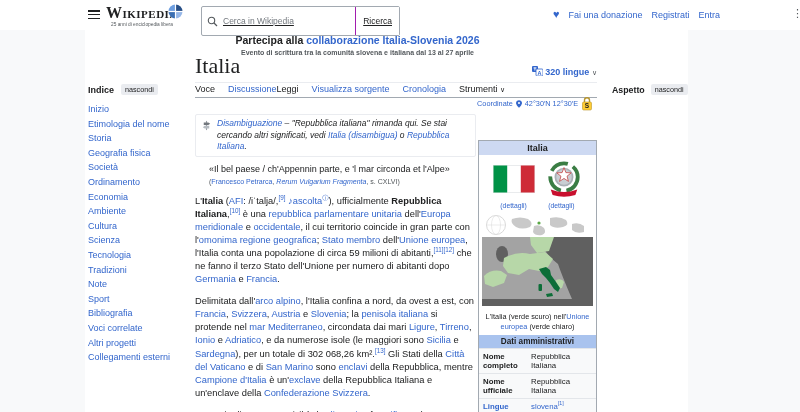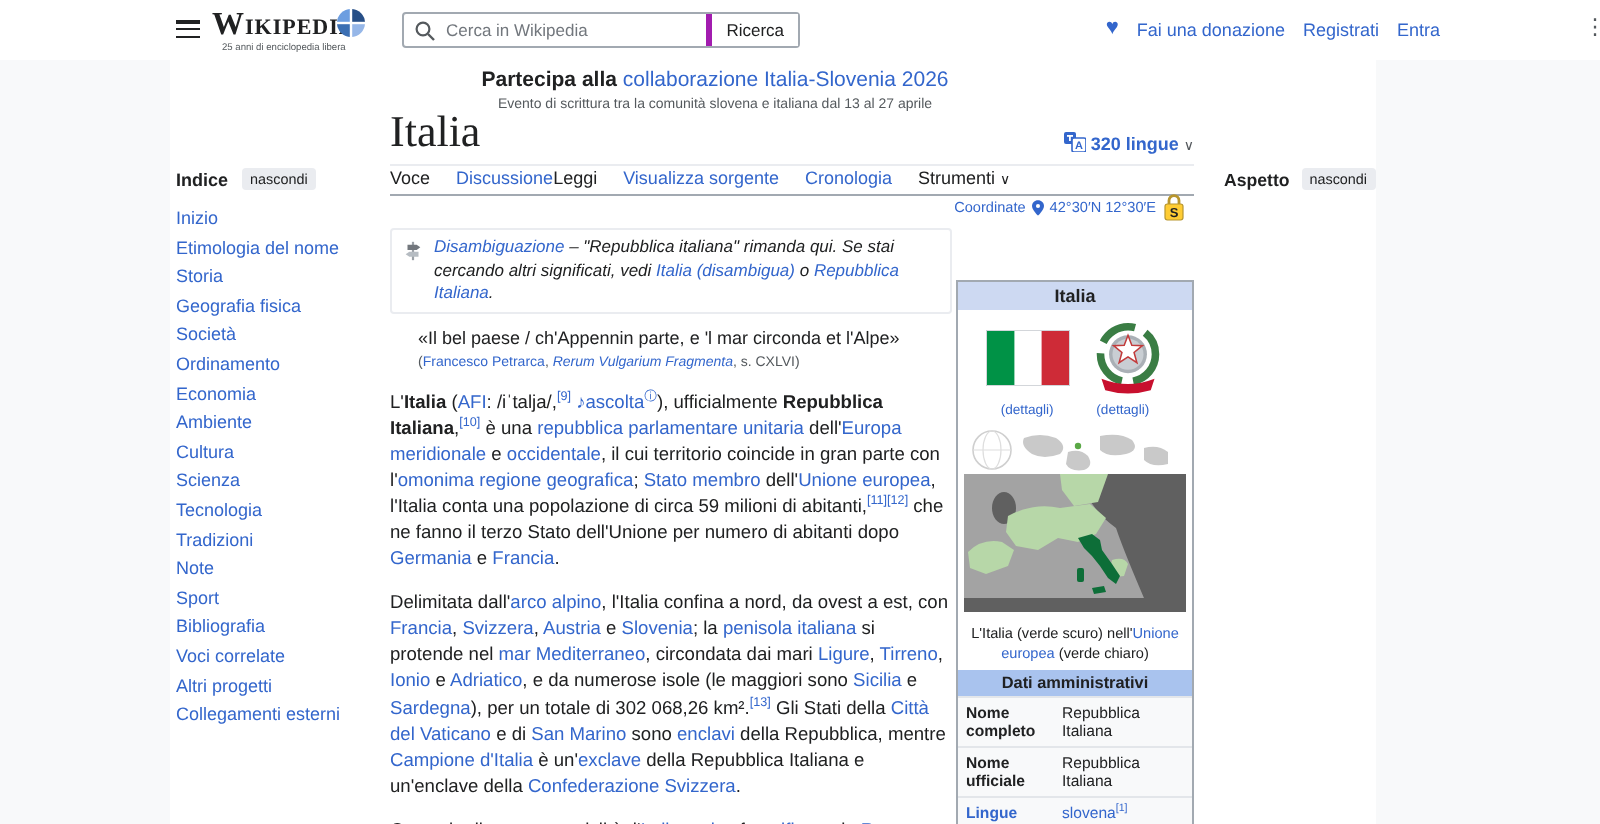--- a/index.html
+++ b/index.html
@@ -5,31 +5,31 @@
   html,body{margin:0;padding:0;background:#f8f9fa;font-family:"Liberation Sans","DejaVu Sans",sans-serif;color:#202122;}
   .screen{position:relative;width:800px;height:412px;overflow:hidden;background:#f8f9fa;}
   .sheet{position:absolute;left:85px;top:30px;width:603px;height:382px;background:#fff;}
   .topbar{position:absolute;left:0;top:0;width:800px;height:30px;background:#fff;}
   .hamburger{position:absolute;left:88px;top:10px;width:12px;height:10px;cursor:pointer;}
   .hamburger i{display:block;height:1.6px;background:#202122;margin:0 0 2.2px 0;}
   .logo{position:absolute;left:106px;top:5px;text-align:center;line-height:1;}
   .logo-title{font-family:"Liberation Serif","DejaVu Serif",serif;font-weight:bold;font-size:16px;letter-spacing:.5px;}
   .logo-tag{font-size:4.8px;color:#54595d;margin-top:2px;}
   .puzzle{position:absolute;left:168px;top:4px;}
-  .search{position:absolute;left:201px;top:6px;width:199px;height:18px;border:1px solid #a2a9b1;border-radius:2px;background:#fff;display:flex;align-items:center;box-sizing:border-box;}
+  .search{position:absolute;left:201px;top:6px;width:199px;height:30px;border:1px solid #a2a9b1;border-radius:2px;background:#fff;display:flex;align-items:center;box-sizing:border-box;text-decoration:underline;}
   .search input{border:0;outline:0;flex:1;font-size:8.5px;color:#202122;padding:0 2px;font-family:inherit;background:transparent;}
   .search input::placeholder{color:#72777d;}
   .search .mag{margin:0 3px 0 5px;display:flex;}
-  .search-btn{height:100%;border-left:3px solid #a21caf;background:#fff;font-size:8.5px;padding:0 7px;display:flex;align-items:center;color:#202122;cursor:pointer;}
+  .search-btn{height:100%;border-left:1px solid #a21caf;background:#fff;font-size:8.5px;padding:0 7px;display:flex;align-items:center;color:#202122;cursor:pointer;}
   .toplinks{position:absolute;right:80px;top:9px;display:flex;align-items:center;gap:9px;font-size:9px;}
   .heart{color:#36c;font-size:11px;line-height:1;}
   .toplink{color:#36c;cursor:pointer;}
   .donate{font-weight:normal;}
   .kebab{position:absolute;left:792px;top:7px;color:#54595d;font-size:11px;}
-  .banner{position:absolute;left:85px;top:34px;width:545px;text-align:center;}
+  .banner{position:absolute;left:85px;top:34px;width:545px;text-align:center;font-weight:bold;}
   .banner-l1{font-size:10.5px;}
   .banner-l1 b{color:#202122;}
   .banner-l1 .lnk{color:#36c;cursor:pointer;}
   .banner-l2{font-size:7px;color:#54595d;margin-top:3px;}
   h1.pagetitle{position:absolute;left:195px;top:53px;margin:0;font-family:"Liberation Serif","DejaVu Serif",serif;font-weight:normal;font-size:22px;}
   .titlerule{position:absolute;left:195px;top:82px;width:402px;border-top:1px solid #eaecf0;}
   .lang{position:absolute;left:430px;top:66px;width:167px;text-align:right;font-size:9px;color:#36c;font-weight:bold;cursor:pointer;}
   .lang .chev{font-size:7px;color:#54595d;font-weight:normal;}
   .tabs{position:absolute;left:195px;top:84px;width:402px;height:13px;border-bottom:1px solid #a2a9b1;font-size:9px;display:flex;}
   .tabs .grp{display:flex;gap:13px;}

